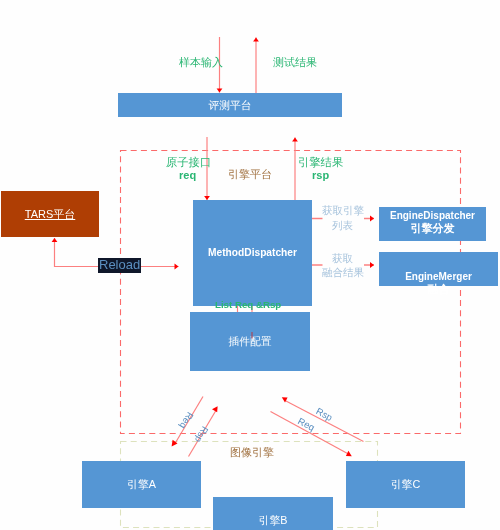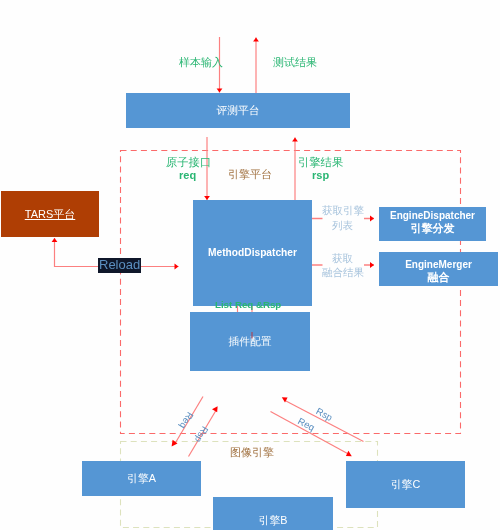--- a/index.html
+++ b/index.html
@@ -10,27 +10,27 @@
        text-align:center;color:#fff;box-sizing:border-box;line-height:1.18;}
   .blue{background:#5596d4;}
   .brown{background:#af3e04;}
   svg.ov{position:absolute;left:0;top:0;width:500px;height:530px;overflow:visible;}
   .lbl{position:absolute;white-space:nowrap;line-height:1.15;}
 
   
   svg.grpsvg{z-index:0;}
 
   
-  .b-eval{left:126px;top:93px;width:224px;height:35px;font-size:10.8px;}
+  .b-eval{left:118px;top:93px;width:224px;height:24px;font-size:10.8px;}
   .b-tars{left:1px;top:191px;width:98px;height:46px;font-size:11px;text-decoration:underline;}
   .b-md  {left:193px;top:200px;width:119px;height:106px;font-size:10.2px;font-weight:bold;}
   .b-ed  {left:379px;top:207px;width:107px;height:34px;font-size:10px;font-weight:bold;line-height:13.2px;align-items:flex-start;padding-top:2px;}
-  .b-em  {left:379px;top:252px;width:119px;height:34px;font-size:10px;font-weight:bold;line-height:13.2px;align-items:flex-start;padding-top:6px;}
+  .b-em  {left:379px;top:252px;width:119px;height:34px;font-size:10px;font-weight:bold;line-height:13.2px;align-items:flex-start;padding-top:18px;}
   .b-pc  {left:190px;top:312px;width:120px;height:59px;font-size:10.8px;}
-  .b-ea  {left:82px;top:461px;width:119px;height:35px;font-size:10.8px;}
+  .b-ea  {left:82px;top:461px;width:119px;height:47px;font-size:10.8px;}
   .b-eb  {left:213px;top:461px;width:120px;height:47px;font-size:10.8px;margin-top:36px;}
   .b-ec  {left:346px;top:461px;width:119px;height:47px;font-size:10.8px;}
 
   .box .sub{font-size:11px;}
   
   .green {color:#2ab673;}
   .brownt{color:#a0703f;}
   .steel {color:#a8c4dd;font-family:"Liberation Serif",serif;}
   .blu   {color:#5b8fc0;}
 

